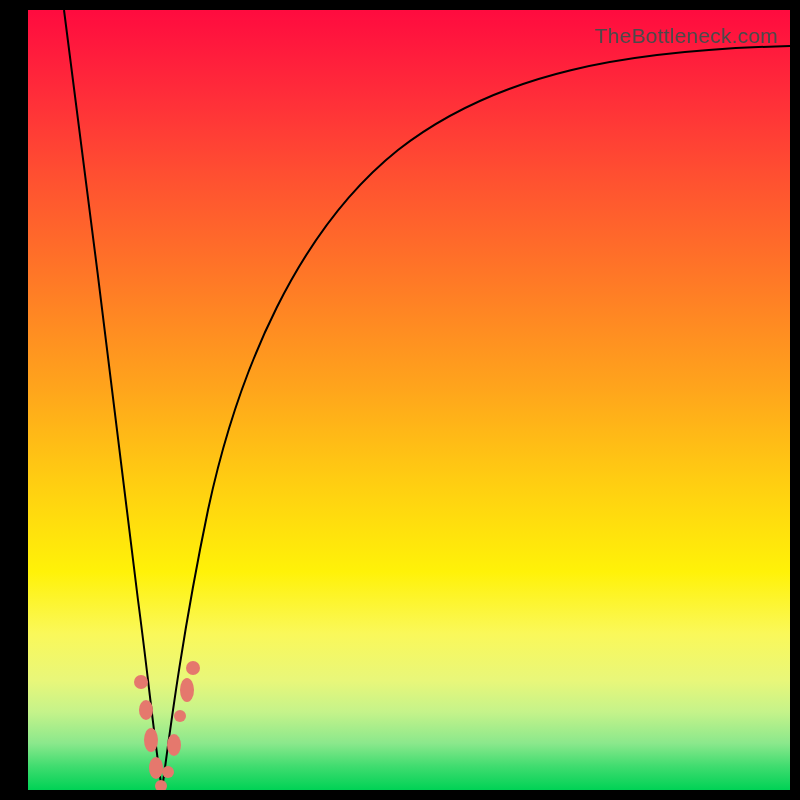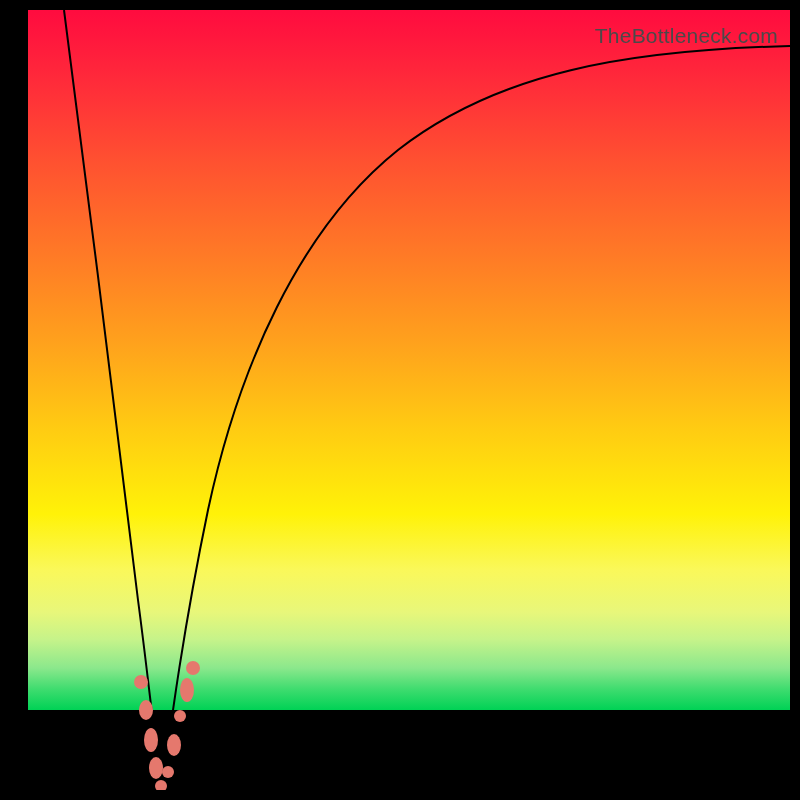--- a/index.html
+++ b/index.html
@@ -15,21 +15,21 @@
     position: relative;
     width: 800px;
     height: 800px;
     background: #000;
   }
   .plot-area {
     position: absolute;
     left: 28px;
     top: 10px;
     width: 762px;
-    height: 700px;
+    height: 780px;
     
     background: linear-gradient(
       to bottom,
       #ff0b3f 0%,
       #ff2a3a 10%,
       #ff5230 22%,
       #ff7a26 35%,
       #ffa31c 48%,
       #ffcc12 60%,
       #fff208 72%,

